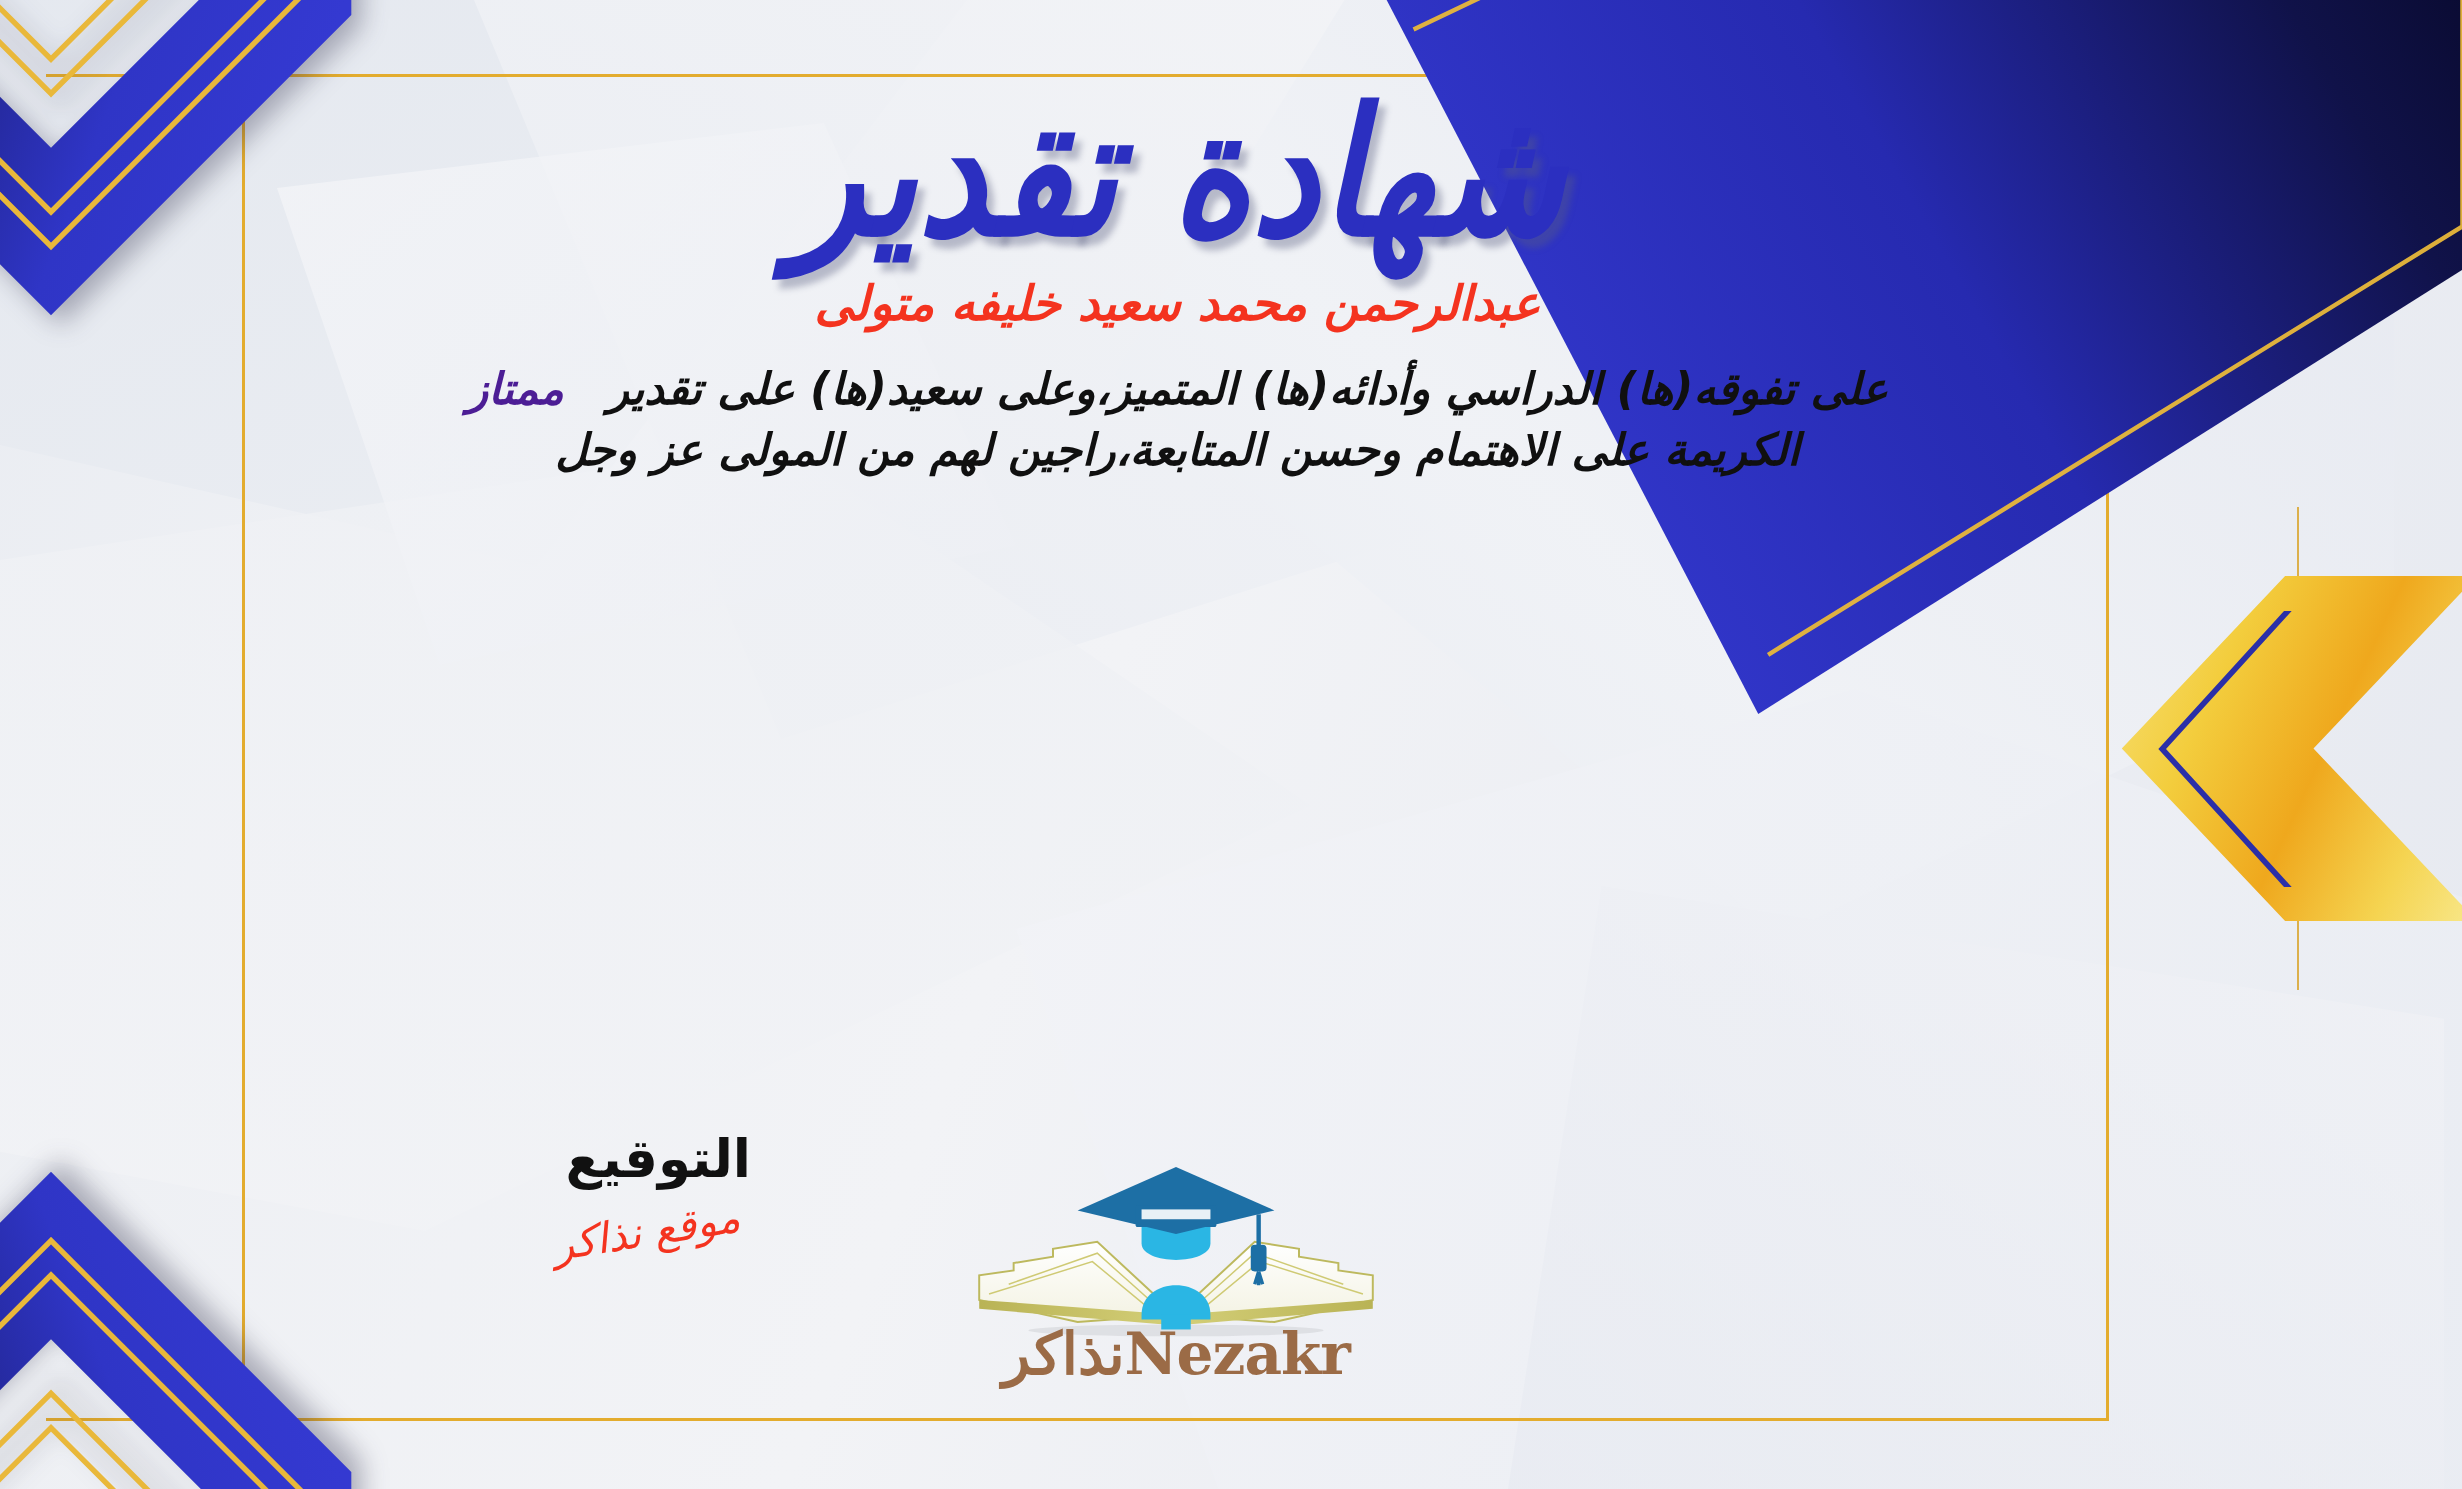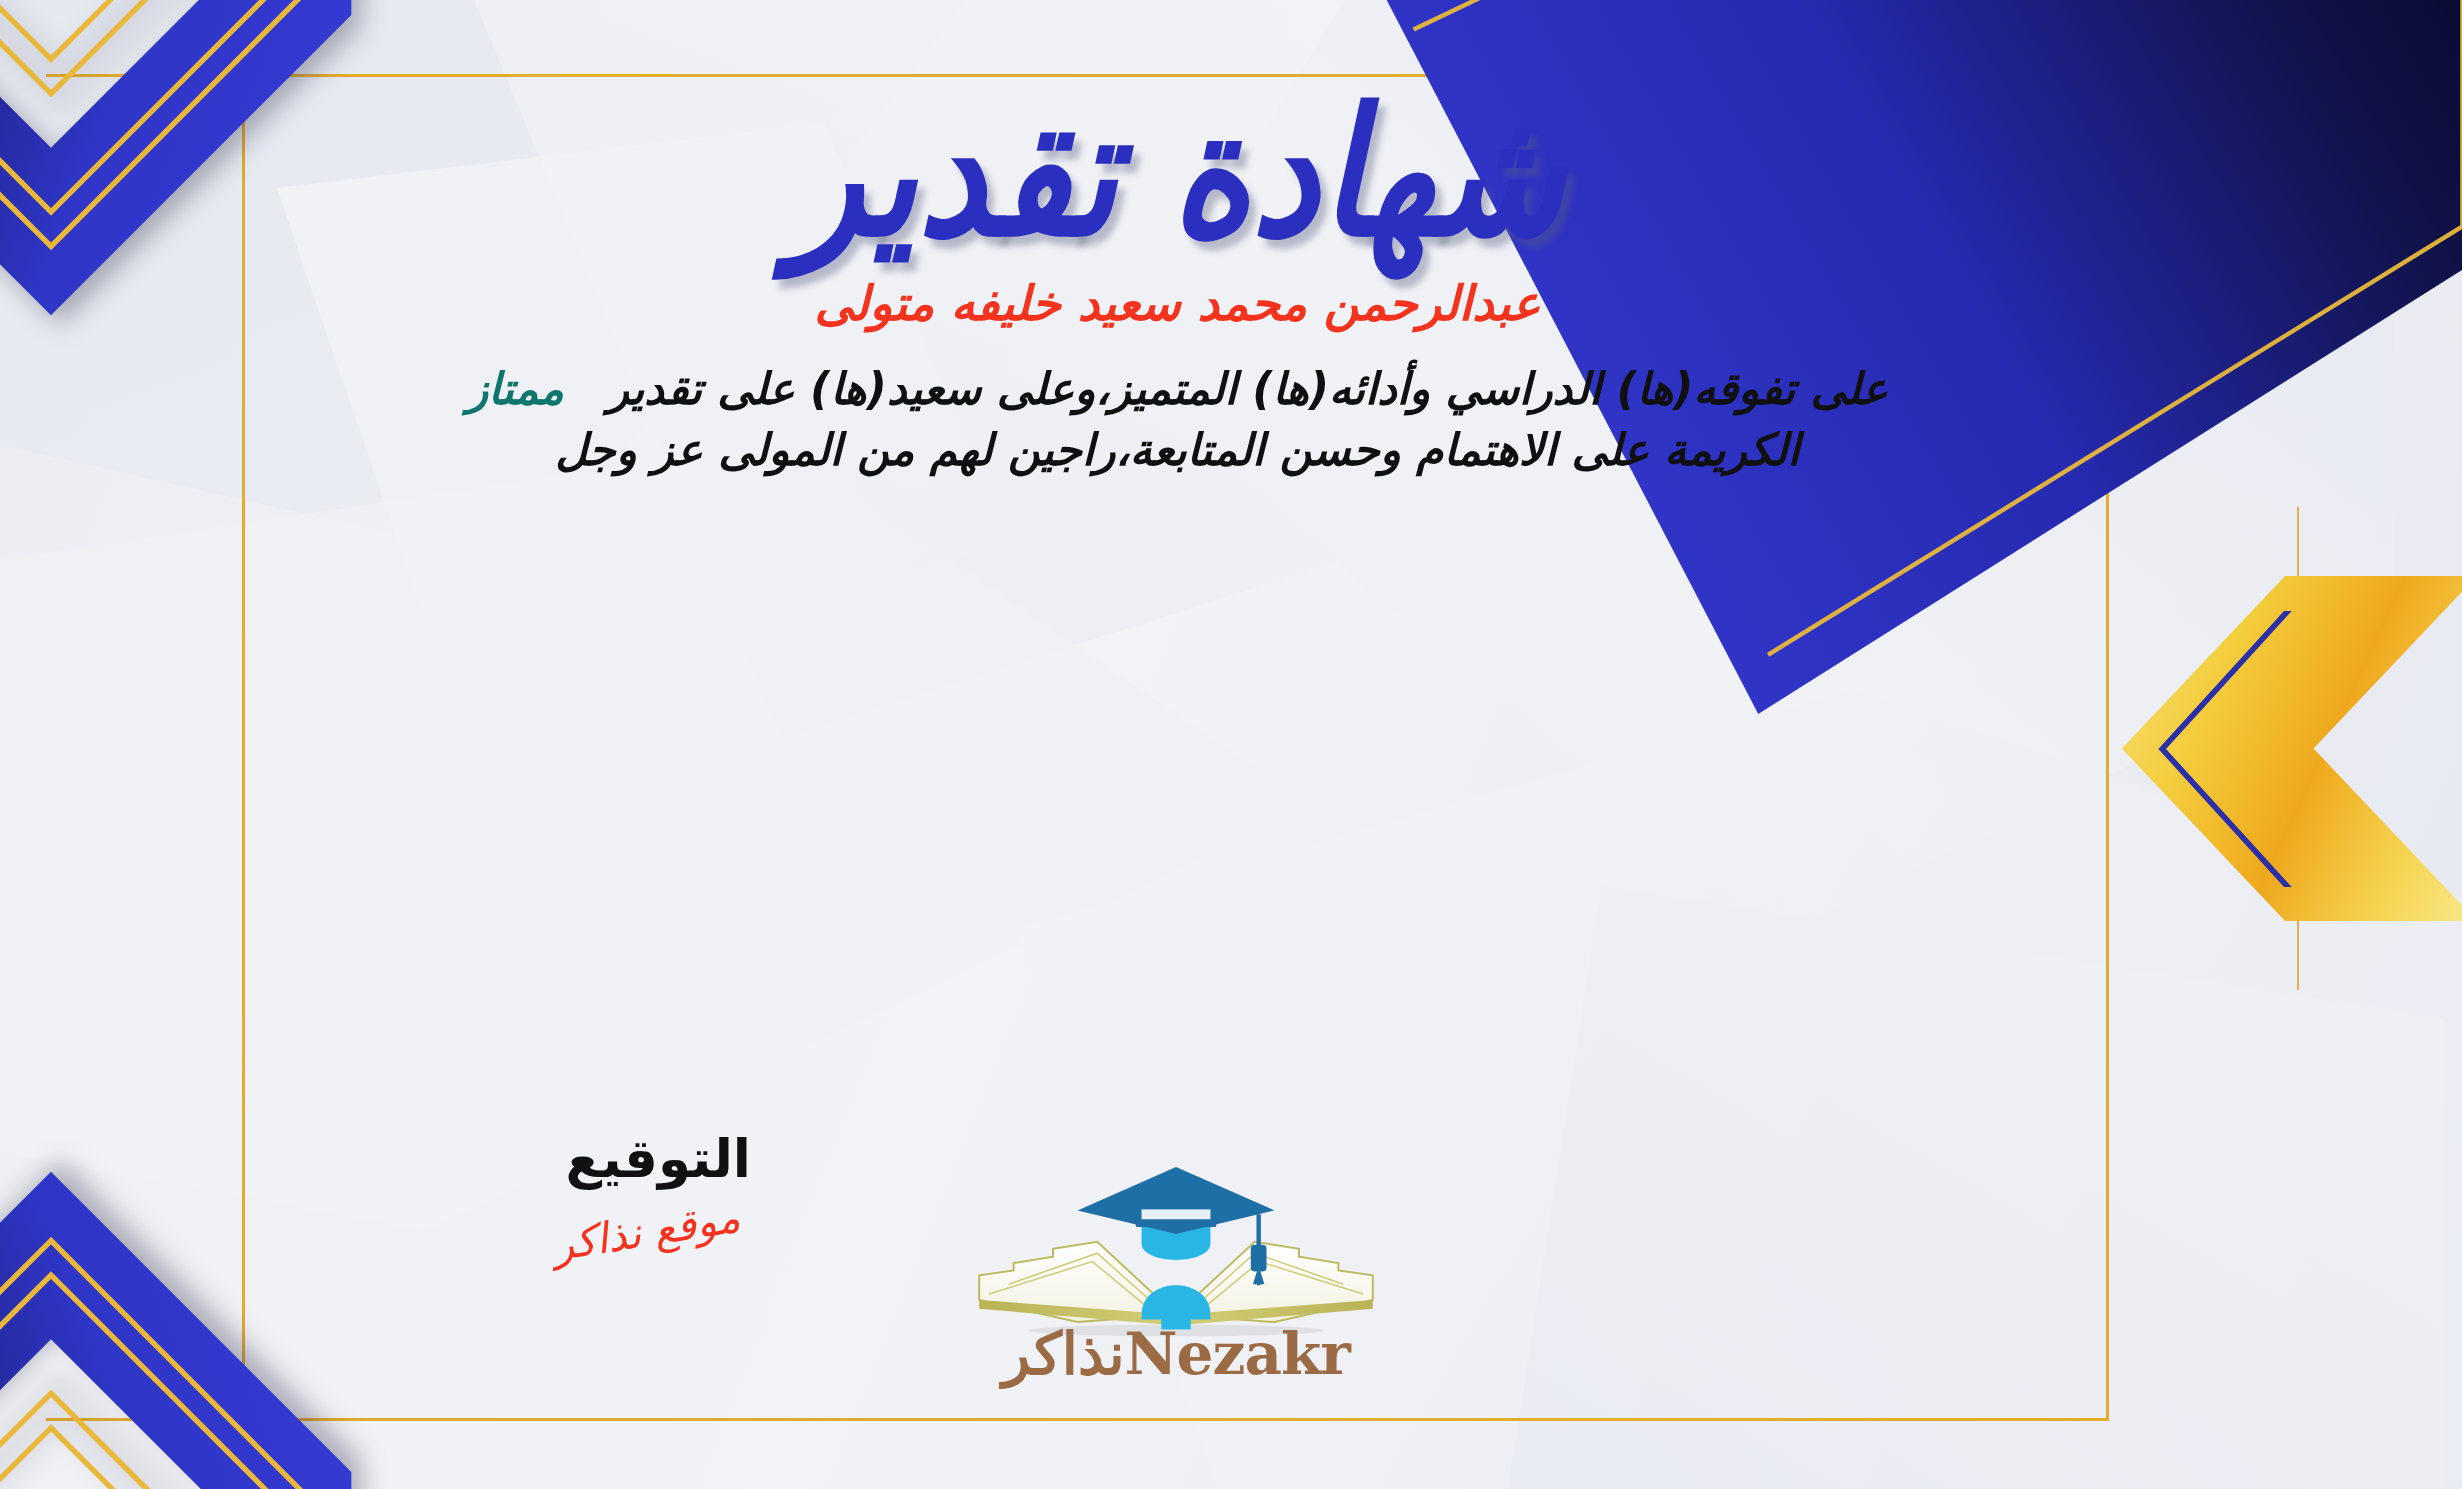--- a/index.html
+++ b/index.html
@@ -121,21 +121,21 @@
   .body-block{
     margin-top:26.6px;
     width:1832px;
     text-align:center;
     color:#101010;
     font-size:44px;
     font-weight:600;
     line-height:1.40;
   }
   .body-line{display:block;white-space:nowrap;}
-  .hl{color:#0f766e;font-weight:700;}
+  .hl{color:#4c1d95;font-weight:700;}
   .spacer-wide{display:inline-block;width:44px;}
 
   
   .footer{
     position:absolute;left:411px;top:1128px;width:1865px;height:295px;
   }
   .sign-label{
     position:absolute;right:1359px;top:0;
     font-size:53px;color:#111;font-weight:600;
   }

